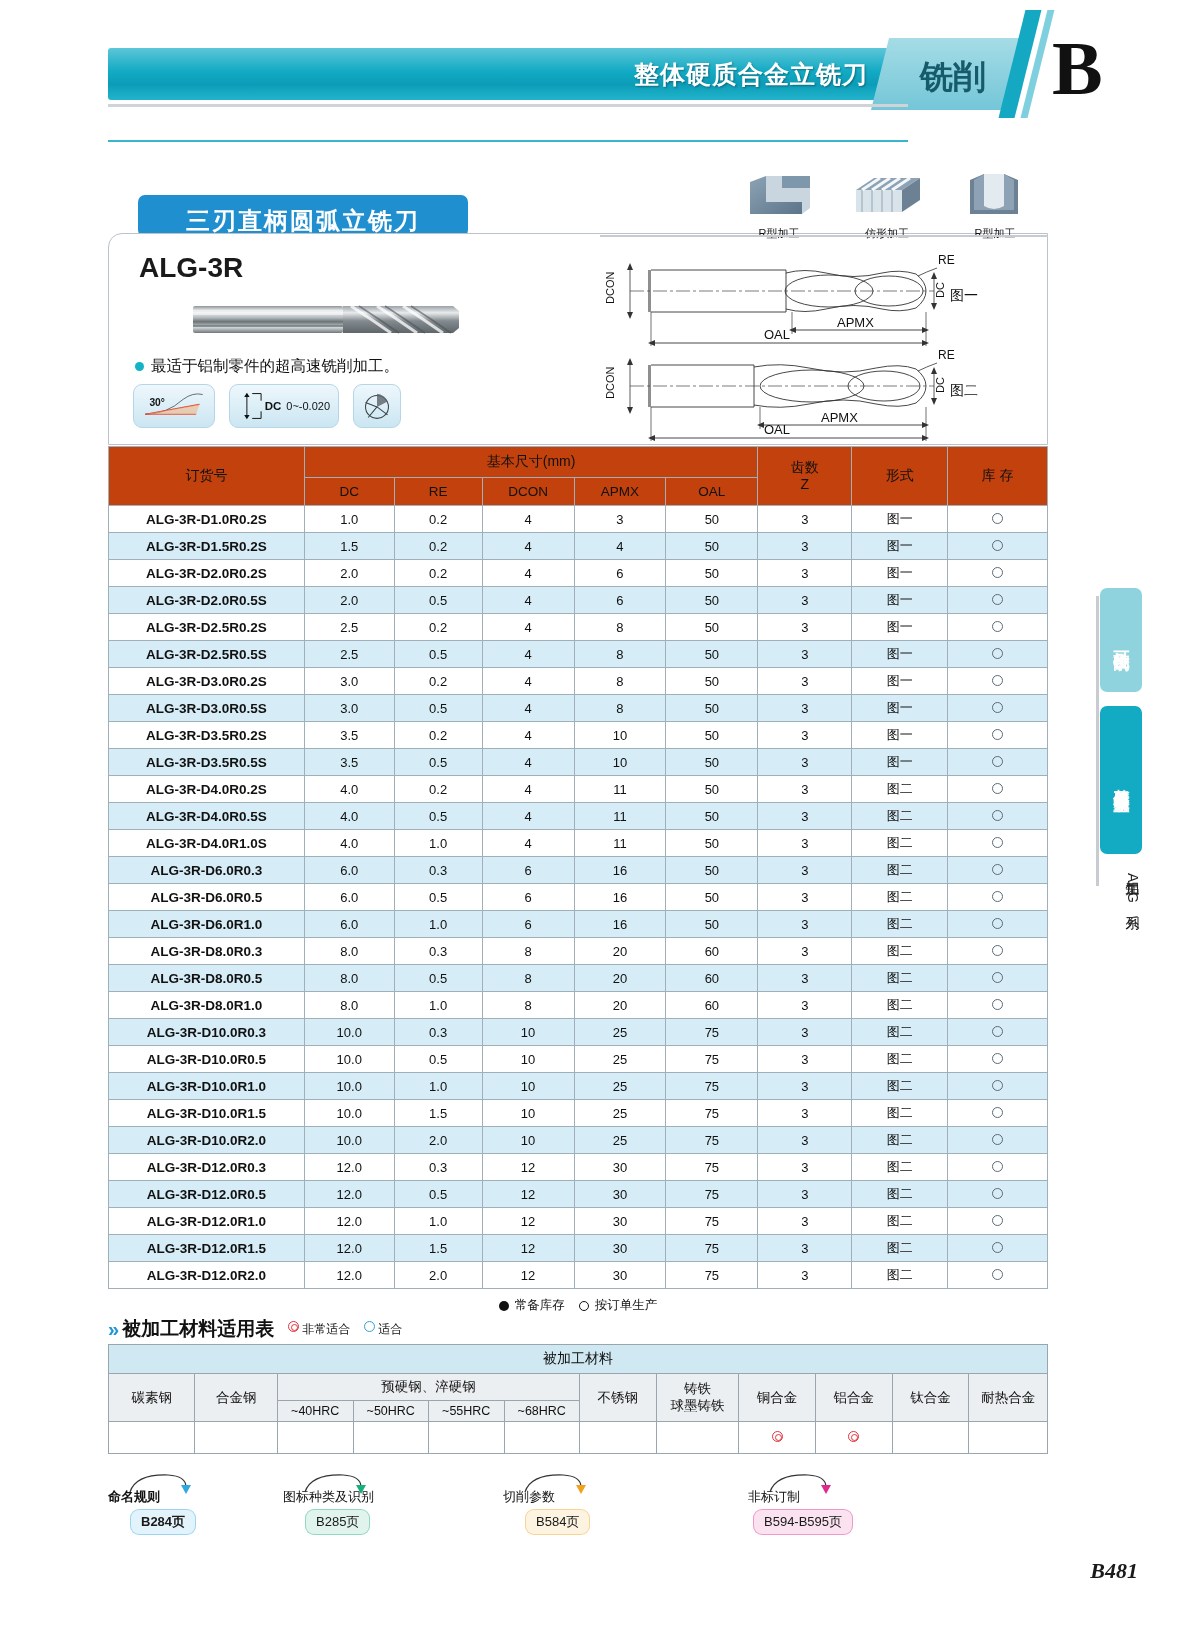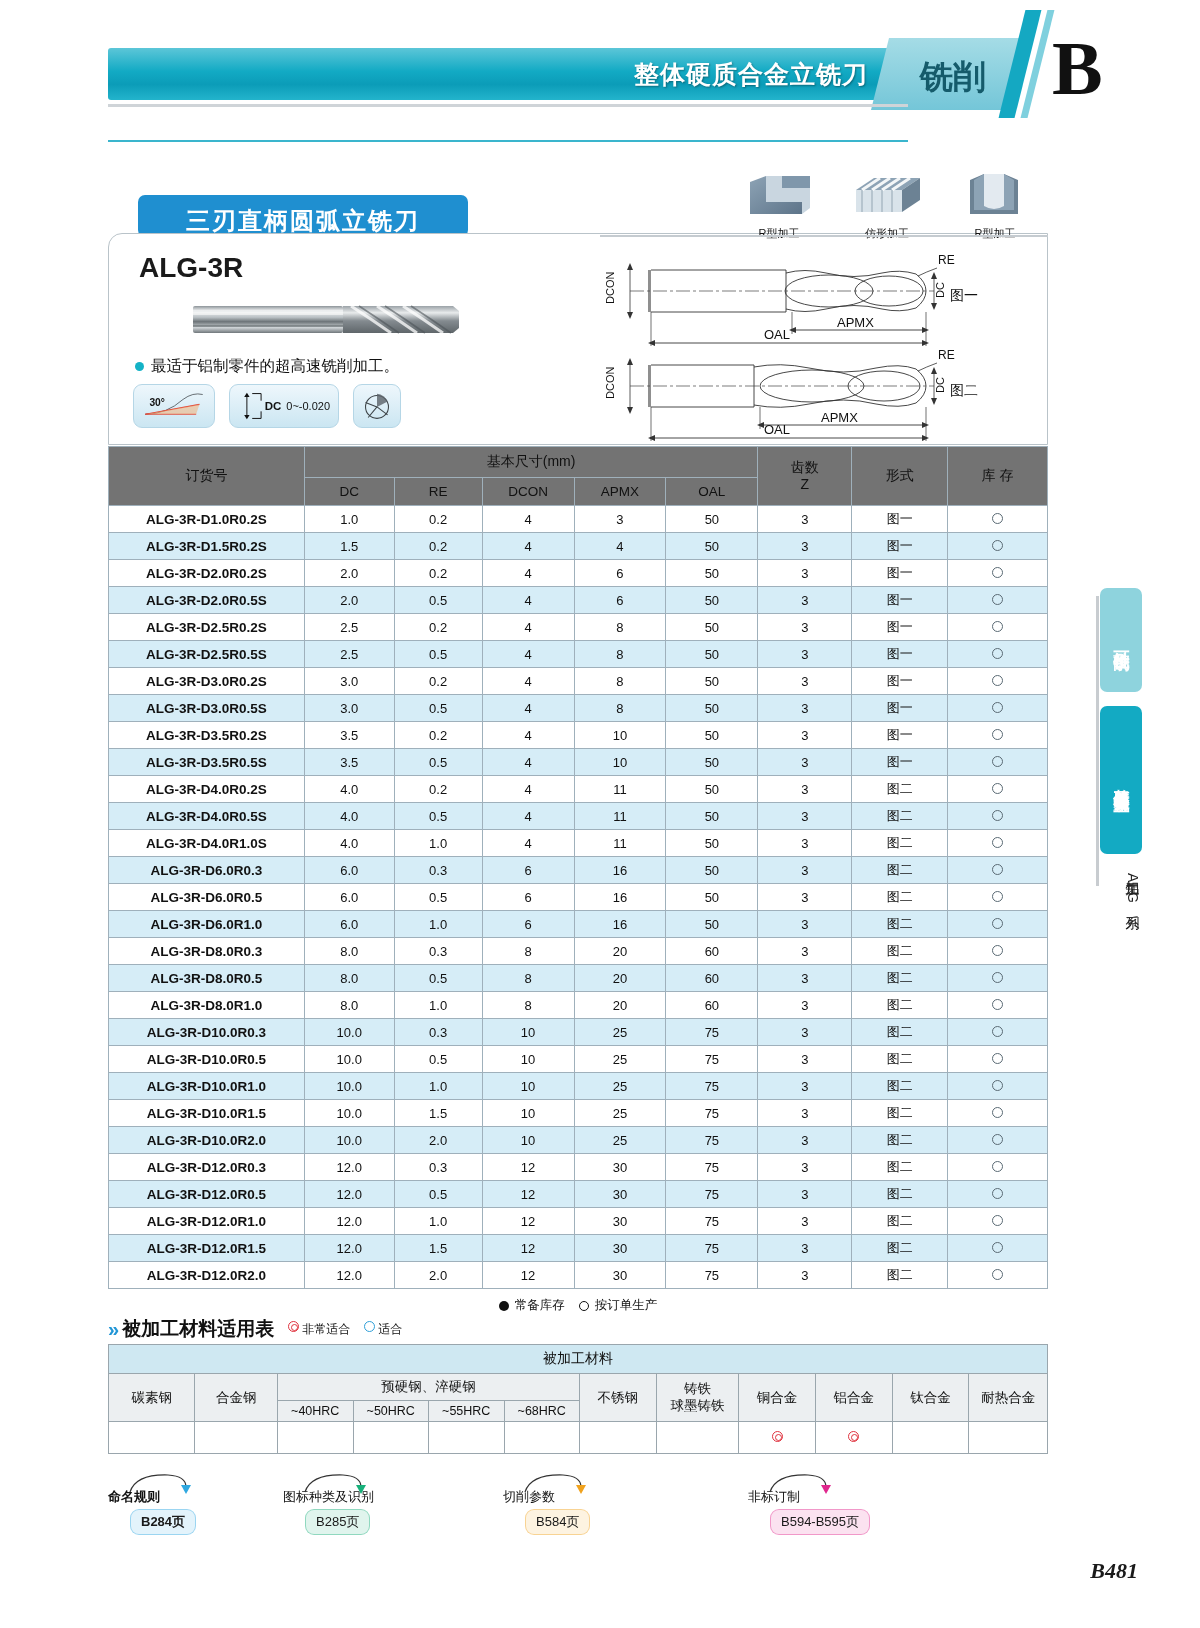--- a/index.html
+++ b/index.html
@@ -96,21 +96,21 @@
   
   .dwg { position:absolute; }
   .dwg-fig { position:absolute; font-size:14px; color:#111; }
 
   
   .mtable {
     position:absolute; left:108px; top:446px; width:940px;
     border-collapse:collapse; font-size:13px;
   }
   .mtable th, .mtable td { border:1px solid #9fb0bb; text-align:center; }
-  .mtable thead th { background:#737373; font-weight:normal; color:#111; font-size:14px; padding:6px 2px; }
+  .mtable thead th { background:#c2410c; font-weight:normal; color:#111; font-size:14px; padding:6px 2px; }
   .mtable thead th.hsub { font-size:13.5px; }
   .mtable tbody td { height:27px; padding:0; font-size:13px; color:#111; }
   .mtable tbody td.code { font-weight:bold; font-size:13.5px; }
   .mtable tbody tr:nth-child(odd)  td { background:#ffffff; }
   .mtable tbody tr:nth-child(even) td { background:#d6edf7; }
   .circ-open {
     display:inline-block; width:11px; height:11px; border-radius:50%;
     border:1.3px solid #5a6a74;
   }
 
@@ -796,21 +796,21 @@
         <path d="M4 20 Q10 2 42 3 Q60 4 60 15" stroke="#333" stroke-width="1.2" fill="none"></path>
         <path d="M55 13 L60 22 L65 13 Z" fill="#18b07a"></path>
       </svg><div class="fpill" style="background: rgba(24, 176, 122, 0.133); border: 1px solid rgba(24, 176, 122, 0.4); margin-left: 22px;">B285页</div></div>
     <div class="flink" style="left: 395px; top: 0px;"><div class="flabel" style="margin-bottom: 3px;">切削参数</div><svg width="74" height="22" viewBox="0 0 74 22" style="position: absolute; left: 18px; top: -16px;">
         <path d="M4 20 Q10 2 42 3 Q60 4 60 15" stroke="#333" stroke-width="1.2" fill="none"></path>
         <path d="M55 13 L60 22 L65 13 Z" fill="#f0a21e"></path>
       </svg><div class="fpill" style="background: rgba(240, 162, 30, 0.133); border: 1px solid rgba(240, 162, 30, 0.4); margin-left: 22px;">B584页</div></div>
     <div class="flink" style="left: 640px; top: 0px;"><div class="flabel" style="margin-bottom: 3px;">非标订制</div><svg width="74" height="22" viewBox="0 0 74 22" style="position: absolute; left: 18px; top: -16px;">
         <path d="M4 20 Q10 2 42 3 Q60 4 60 15" stroke="#333" stroke-width="1.2" fill="none"></path>
         <path d="M55 13 L60 22 L65 13 Z" fill="#e0288e"></path>
-      </svg><div class="fpill" style="background: rgba(224, 40, 142, 0.133); border: 1px solid rgba(224, 40, 142, 0.4); margin-left: 22px;">B594-B595页</div></div>
+      </svg><div class="fpill" style="background: rgba(224, 40, 142, 0.133); border: 1px solid rgba(224, 40, 142, 0.4); margin-left: 5px;">B594-B595页</div></div>
   </div>
 <div class="pg">B481</div>
 
 <div class="side-rail"></div>
 <div class="stab stab1">
   <span>可转位铣削</span>
 </div>
 <div class="stab stab2">
   <span>整体硬质合金立铣刀</span>
 </div>

